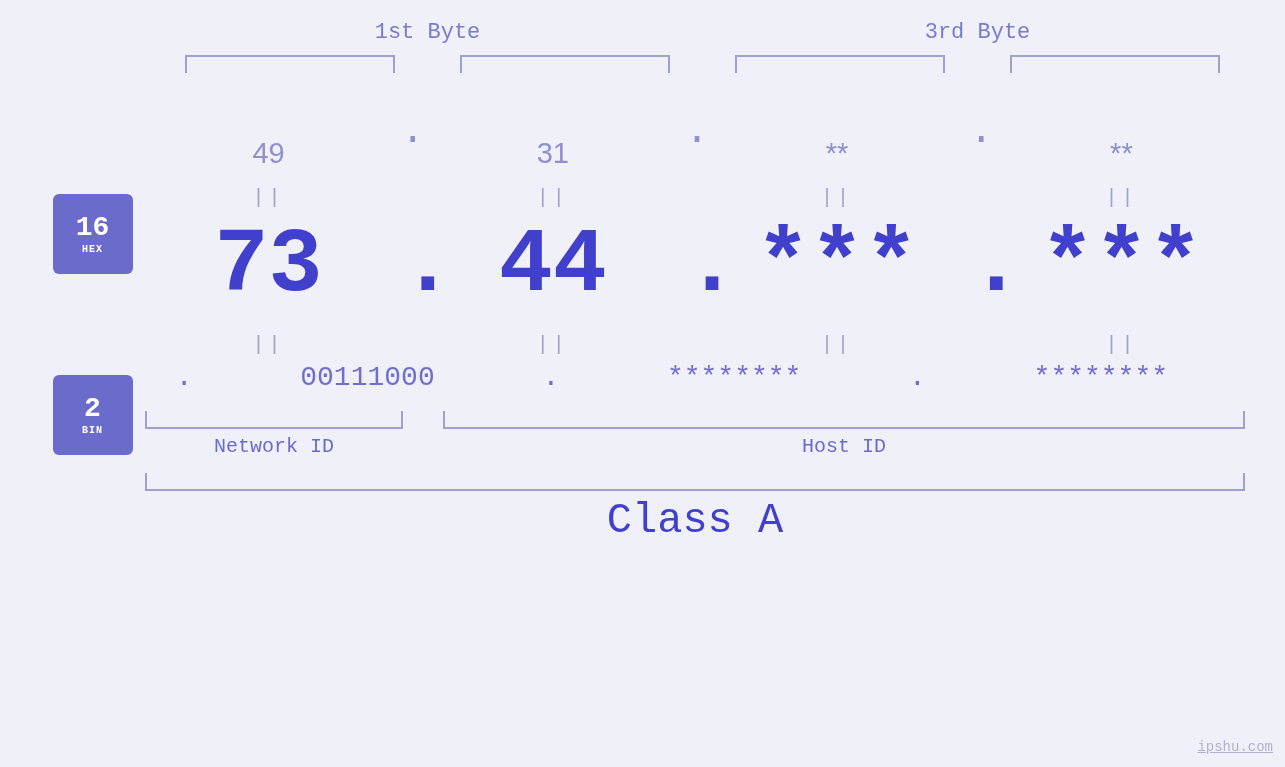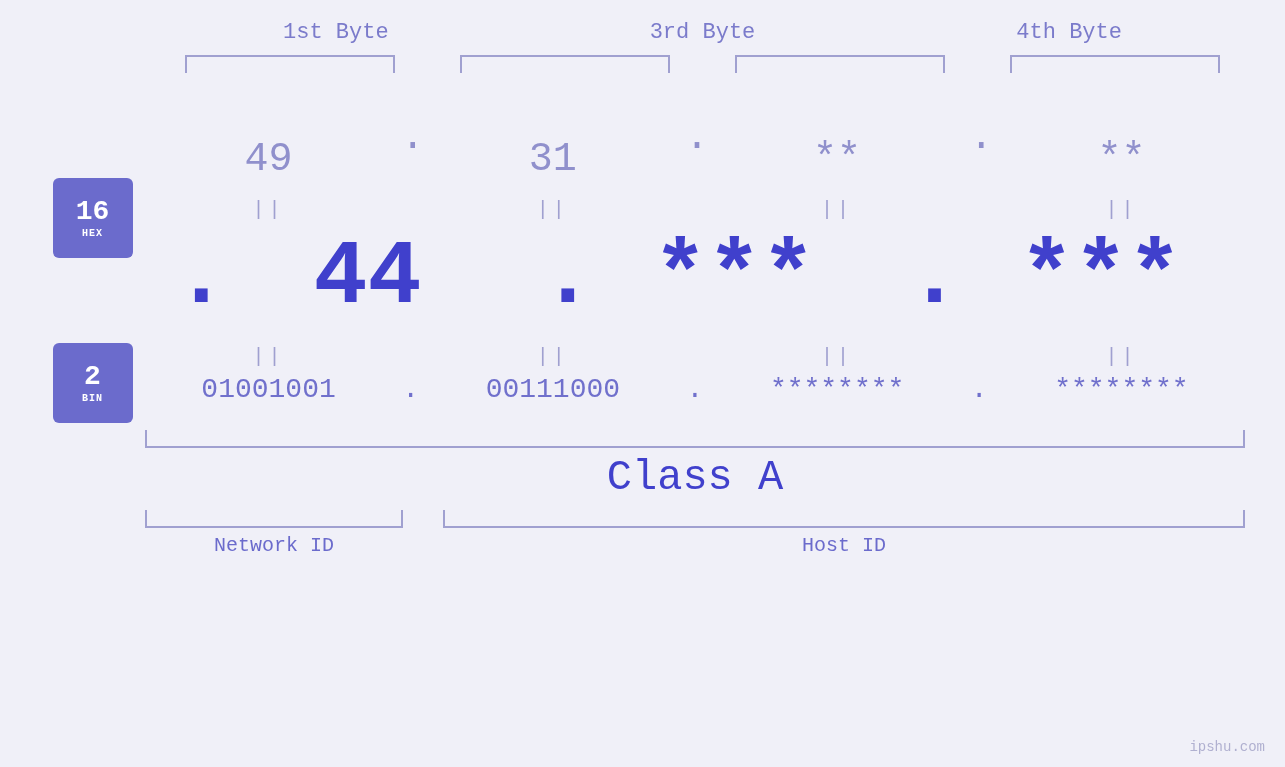--- a/index.html
+++ b/index.html
@@ -62,20 +62,21 @@
       background: #6b6bcc;
       color: white;
       border-radius: 6px;
       width: 80px;
       height: 80px;
       display: flex;
       flex-direction: column;
       align-items: center;
       justify-content: center;
       font-family: 'Courier New', Courier, monospace;
+      margin-top: 16px;
     }
 
     .base-number {
       font-size: 28px;
       font-weight: bold;
       line-height: 1.1;
     }
 
     .base-name {
       font-size: 10px;
@@ -104,23 +105,23 @@
     .cell-dot {
       color: #6b6bcc;
       font-size: 36px;
       width: 20px;
       text-align: center;
       flex-shrink: 0;
     }
 
     
     .hex-value {
-      font-size: 40px;
+      font-size: 29px;
       color: #9090cc;
-      font-family: Liberation Mono, monospace;
+      font-family: Liberation Sans, sans-serif;
       margin-top: 44px;
     }
 
     .hex-dot {
       font-size: 40px;
       color: #9090cc;
     }
 
     
     .equals-row {
@@ -167,24 +168,25 @@
 
     .bin-dot {
       font-size: 28px;
       color: #7070cc;
     }
 
     
     .watermark {
       position: absolute;
       bottom: 12px;
-      right: 20px;
+      right: 12px;
       color: #b0b0d0;
       font-size: 14px;
       font-family: 'Courier New', Courier, monospace;
+      text-decoration: underline;
     }
 
     
     .layout {
       display: flex;
       flex-direction: row;
       width: 1285px;
       padding: 0 40px;
     }
 
@@ -205,21 +207,20 @@
     }
   </style>
 </head>
 <body>
 
 <div class="main-container">
 
   <div class="byte-headers">
     <div class="byte-header">1st Byte</div>
     <div class="byte-header">3rd Byte</div>
-    <div class="byte-header">4th Byte</div>
   </div>
 
   <div class="bracket-row">
     <div class="bracket"></div>
     <div class="bracket"></div>
     <div class="bracket"></div>
     <div class="bracket"></div>
   </div>
 
   <div class="layout">
@@ -250,65 +251,65 @@
         <div class="equals-cell">||</div>
         <div class="equals-spacer"></div>
         <div class="equals-cell">||</div>
         <div class="equals-spacer"></div>
         <div class="equals-cell">||</div>
         <div class="equals-spacer"></div>
         <div class="equals-cell">||</div>
       </div>
 
       <div class="data-row row-dec">
+        <div class="cell-value dec-value">73</div>
         <div class="cell-dot dec-dot">.</div>
         <div class="cell-value dec-value">44</div>
         <div class="cell-dot dec-dot">.</div>
         <div class="cell-value dec-value">***</div>
         <div class="cell-dot dec-dot">.</div>
         <div class="cell-value dec-value">***</div>
       </div>
 
       <div class="equals-row">
         <div class="equals-cell">||</div>
         <div class="equals-spacer"></div>
         <div class="equals-cell">||</div>
         <div class="equals-spacer"></div>
         <div class="equals-cell">||</div>
         <div class="equals-spacer"></div>
         <div class="equals-cell">||</div>
       </div>
 
       <div class="data-row row-bin">
-        <div class="cell-value bin-value">01001001</div>
         <div class="cell-dot bin-dot">.</div>
         <div class="cell-value bin-value">00111000</div>
         <div class="cell-dot bin-dot">.</div>
         <div class="cell-value bin-value">********</div>
         <div class="cell-dot bin-dot">.</div>
         <div class="cell-value bin-value">********</div>
-      </div>
-
-      <div style="margin-top: 15px;">
-        <div style="width: 100%; height: 18px; border: 2px solid #a0a0d0; border-top: none;"></div>
-        <div style="text-align: center; color: #4040cc; font-size: 42px; font-family: 'Courier New', monospace; margin-top: 6px;">Class A</div>
       </div>
 
       <div style="margin-top: 8px; position: relative; width: 100%;">
 
         <div style="display: flex; gap: 0;">
           <div style="width: 258px; height: 18px; border: 2px solid #a0a0d0; border-top: none;"></div>
           <div style="width: 40px;"></div>
           <div style="flex:1; height: 18px; border: 2px solid #a0a0d0; border-top: none;"></div>
         </div>
         <div style="display: flex; gap: 0; margin-top: 6px;">
           <div style="width: 258px; text-align: center; color: #6b6bcc; font-size: 20px; font-family: 'Courier New', monospace;">Network ID</div>
           <div style="width: 40px;"></div>
           <div style="flex:1; text-align: center; color: #6b6bcc; font-size: 20px; font-family: 'Courier New', monospace;">Host ID</div>
         </div>
       </div>
 
+      <div style="margin-top: 15px;">
+        <div style="width: 100%; height: 18px; border: 2px solid #a0a0d0; border-top: none;"></div>
+        <div style="text-align: center; color: #4040cc; font-size: 42px; font-family: 'Courier New', monospace; margin-top: 6px;">Class A</div>
+      </div>
+
     </div>
   </div>
 
   <div class="watermark">ipshu.com</div>
 
 </div>
 
 </body></html>

